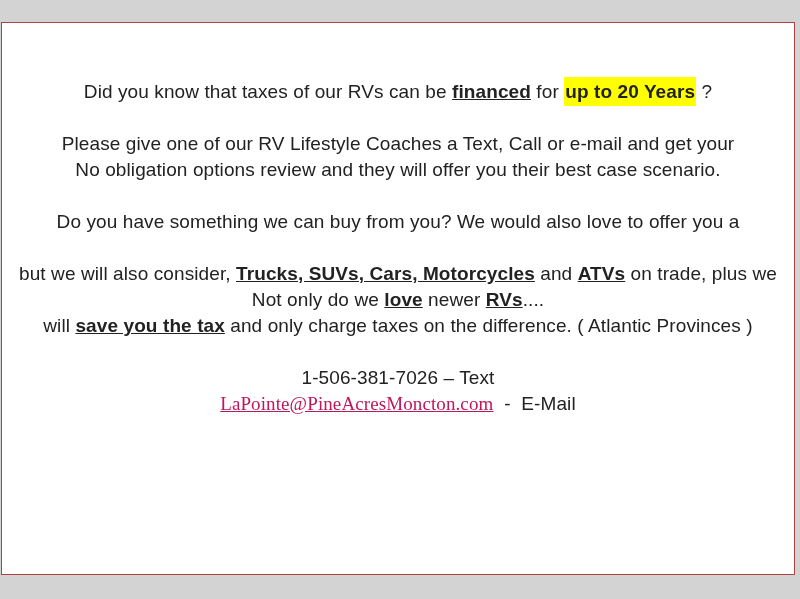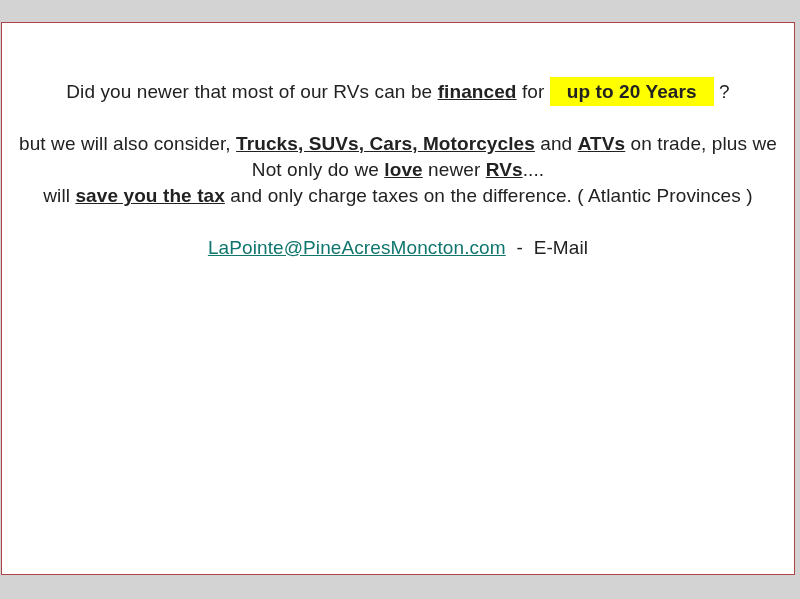--- a/index.html
+++ b/index.html
@@ -39,49 +39,56 @@
   }
   .line {
     white-space: nowrap;
   }
   .b {
     font-weight: bold;
     text-decoration: underline;
   }
   .hl {
     background: #ffff00;
-    padding: 4px 17px;
+    padding: 4px 1px;
     font-weight: bold;
   }
   .u {
   }
   .email-link {
-    color: #0f766e;
+    color: #be185d;
     text-decoration: underline;
     cursor: pointer;
+    font-family: Liberation Serif, serif;
   }
 </style>
 </head>
 <body>
 
 <div class="slide-canvas">
   <div class="slide-content">
 
     <div class="para">
-      <div class="line"><span>Did you newer that most of our RVs can be </span><span class="b">financed</span><span> for </span><span class="hl">up to 20 Years</span><span> ?</span></div>
+      <div class="line"><span>Did you know that taxes of our RVs can be </span><span class="b">financed</span><span> for </span><span class="hl">up to 20 Years</span><span> ?</span></div>
     </div>
 
+    <div class="para">
+      <div class="line">Please give one of our RV Lifestyle Coaches a Text, Call or e-mail and get your</div>
+      <div class="line">No obligation options review and they will offer you their best case scenario.</div>
+    </div>
 
     <div class="para">
+      <div class="line">Do you have something we can buy from you? We would also love to offer you a</div>
     </div>
 
     <div class="para">
       <div class="line"><span>but we will also consider, </span><span class="b">Trucks, SUVs, Cars, Motorcycles</span><span> and </span><span class="b">ATVs</span><span> on trade, plus we</span></div>
       <div class="line"><span>Not only do we </span><span class="b">love</span><span> newer </span><span class="b">RVs</span><span>....</span></div>
       <div class="line"><span>will </span><span class="b u">save you the tax</span><span> and only charge taxes on the difference. ( Atlantic Provinces )</span></div>
     </div>
 
     <div class="para">
+      <div class="line">1-506-381-7026 – Text</div>
       <div class="line"><a class="email-link">LaPointe@PineAcresMoncton.com</a><span>&nbsp; - &nbsp;E-Mail</span></div>
     </div>
 
   </div>
 </div>
 
 </body></html>

